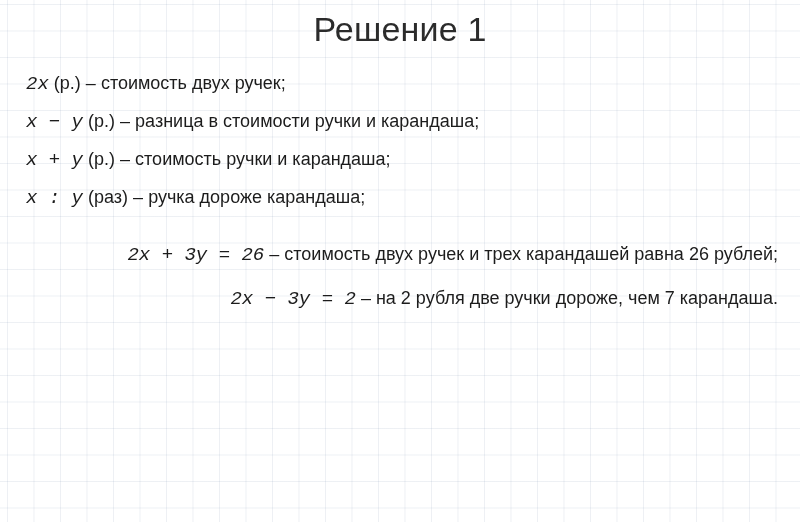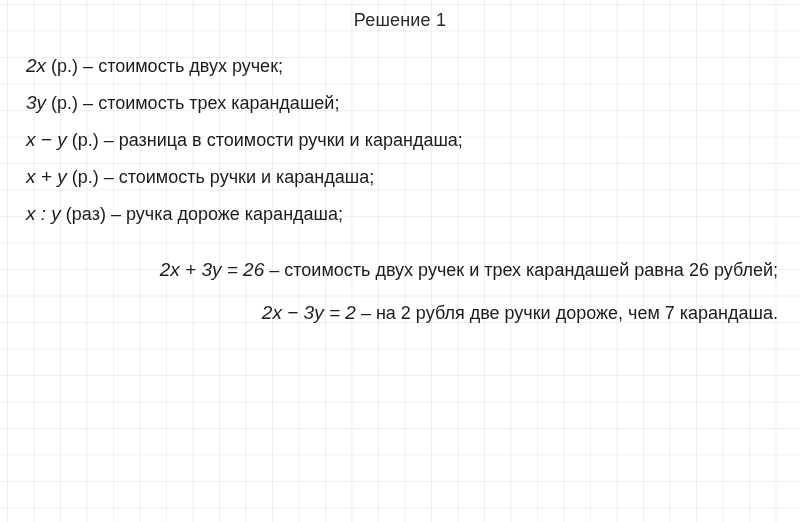--- a/index.html
+++ b/index.html
@@ -32,21 +32,21 @@
   .page {
     position: relative;
     z-index: 1;
     padding: 0 22px;
     box-sizing: border-box;
     height: 100%;
   }
 
   .heading {
     text-align: center;
-    font-size: 18px;
+    font-size: 34px;
     color: #2b2b2b;
     font-weight: 400;
     letter-spacing: 0.2px;
   }
   .heading-1 { padding-top: 10px; }
   .heading-2 { padding-top: 30px; }
 
   .lines {
     margin-top: 16px;
   }
@@ -58,21 +58,21 @@
     white-space: nowrap;
   }
   .line.sec2 {
     padding-top: 12px;
     padding-bottom: 12px;
     text-align: right;
   }
 
   
   .math {
-    font-family: Liberation Sans, sans-serif;
+    font-family: Liberation Mono, monospace;
     font-style: italic;
     font-size: 19px;
   }
   .txt {
     font-family: "Liberation Sans", sans-serif;
     font-size: 18px;
   }
   .dash { font-family: "Liberation Sans", sans-serif; }
 </style>
 </head>
@@ -86,26 +86,20 @@
 
   <div class="lines">
 
     <div class="line">
       <span class="math">2x</span>
       <span class="txt">(р.)</span>
       <span class="dash">–</span>
       <span class="txt">стоимость двух ручек;</span>
     </div>
 
-    <div class="line">
-      <span class="math">3y</span>
-      <span class="txt">(р.)</span>
-      <span class="dash">–</span>
-      <span class="txt">стоимость трех карандашей;</span>
-    </div>
 
     <div class="line">
       <span class="math">x − y</span>
       <span class="txt">(р.)</span>
       <span class="dash">–</span>
       <span class="txt">разница в стоимости ручки и карандаша;</span>
     </div>
 
     <div class="line">
       <span class="math">x + y</span>

